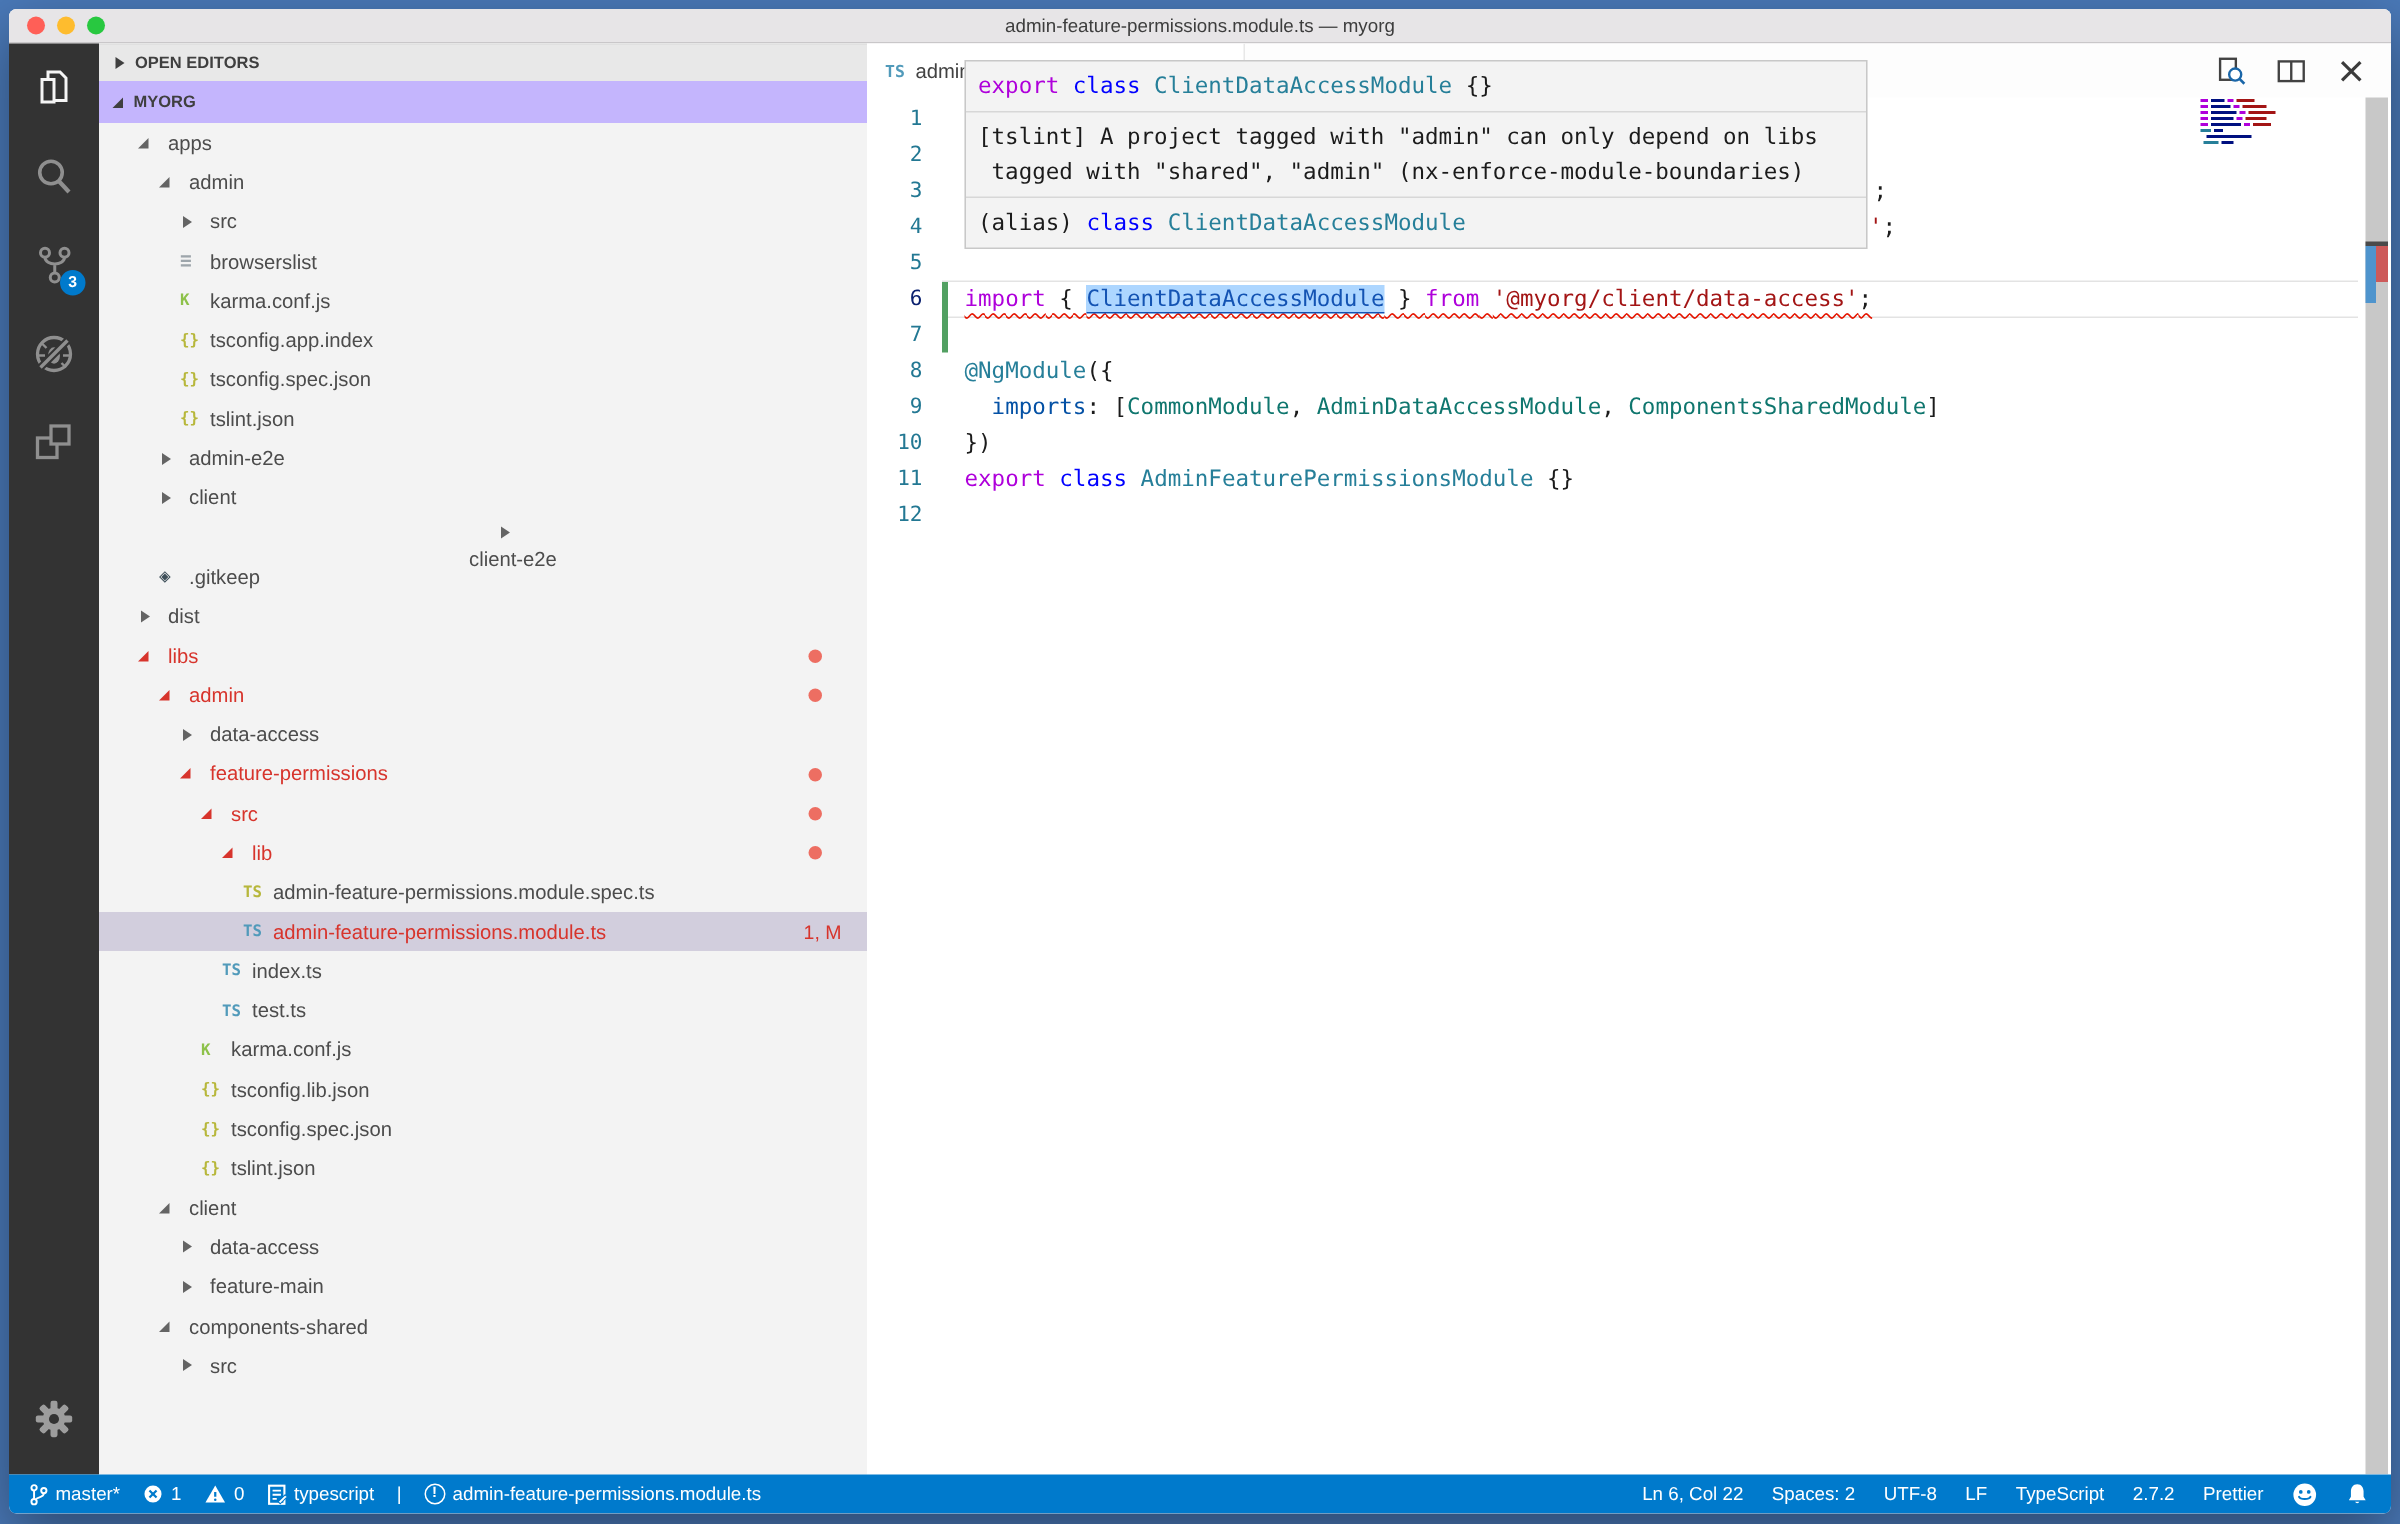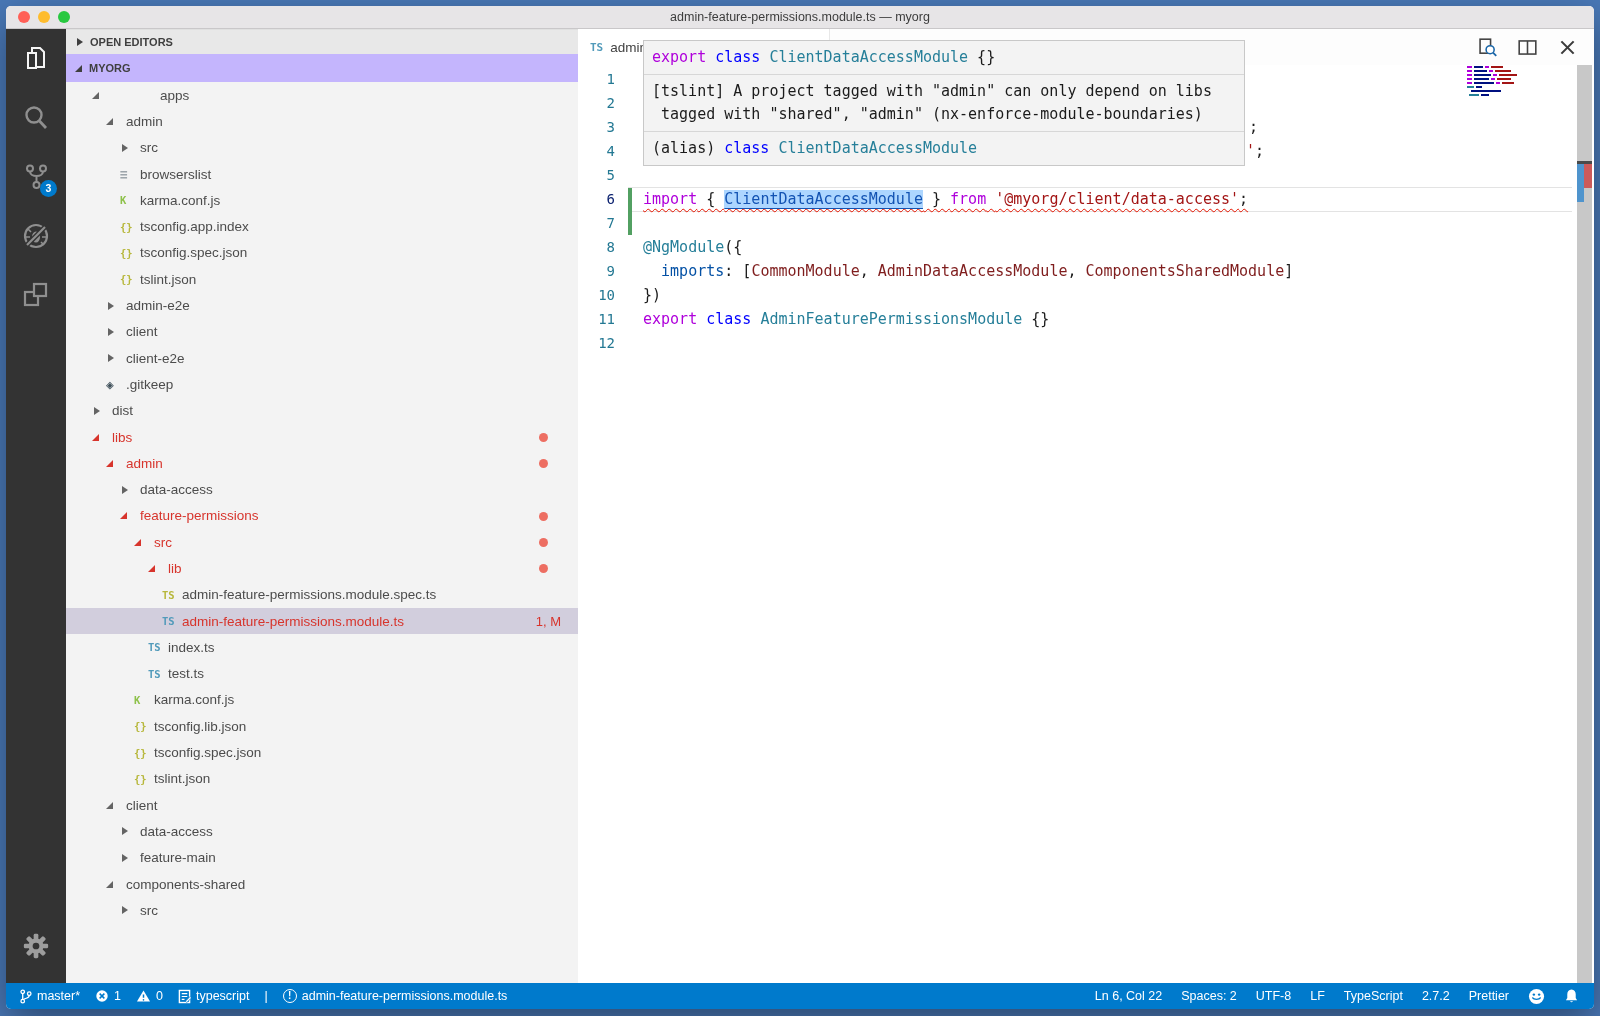--- a/index.html
+++ b/index.html
@@ -48,21 +48,21 @@
   .tab-ts { color:#519aba; font-weight:bold; font-size:11px; font-family:"DejaVu Sans Mono", monospace; }
   .ed-actions { position:absolute; right:16px; top:8px; display:flex; gap:19px; z-index:8; }
   .ed-actions .ic { width:21px; height:21px; cursor:pointer; }
   
   .crow { position:absolute; left:0; right:46px; height:24px; }
   .lnum { position:absolute; left:0; width:37px; text-align:right; font-family:"DejaVu Sans Mono", monospace;
           font-size:14px; line-height:24px; color:#237893; }
   .lnum.act { color:#0b216f; }
   .ctext { position:absolute; left:65px; font-family:"DejaVu Sans Mono", monospace; font-size:15px; line-height:24px; white-space:pre; }
   .csuf { position:absolute; font-family:"DejaVu Sans Mono", monospace; font-size:15px; line-height:24px; white-space:pre; }
-  .tk-kw{color:#af00db;} .tk-ctrl{color:#0000ff;} .tk-type{color:#267f99;} .tk-var{color:#7f1d1d;margin-top:47px;}
+  .tk-kw{color:#af00db;} .tk-ctrl{color:#0000ff;} .tk-type{color:#267f99;} .tk-var{color:#0f766e;margin-top:47px;}
   .tk-prop{color:#0451a5;} .tk-str{color:#a31515;} .tk-plain{color:#1b1b1b;} .tk-deco{color:#267f99;}
   .tk-link{ background:#add6ff; color:#1353b3; text-decoration:underline; }
   .sq { text-decoration:underline wavy #e51400 1px; text-underline-offset:4px; }
   .curline { position:absolute; left:50px; width:944px; top:158px; height:25px;
              border-top:1px solid #e3e3e3; border-bottom:1px solid #e3e3e3; }
   .gbar { position:absolute; left:50px; width:3.5px; top:159px; height:47px; background:#52a062; }
   
   .hover { position:absolute; left:65px; top:11px; width:602px; background:#f3f3f3; border:1px solid #c8c8c8;
            font-family:"DejaVu Sans Mono", monospace; font-size:15px; z-index:6; }
   .hv-sec { padding:5px 8px; border-bottom:1px solid #d7d7d7; line-height:23px; white-space:pre-wrap; }
@@ -158,21 +158,21 @@
       <div class="sidebar">
         <div class="sb-sec oe">
           <span class="tw c"></span>
           <span>OPEN EDITORS</span>
         </div>
         <div class="sb-sec root">
           <span class="tw e"></span>
           <span>MYORG</span>
         </div>
         <div class="tree" id="tree">
-            <div class="trow" style="padding-left: 26px; gap: 48px;">
+            <div class="trow" style="padding-left: 26px;">
               <span class="slot">
                 <span class="tw e"></span>
               </span>
               <span>apps</span>
             </div>
             <div class="trow" style="padding-left: 40px;">
               <span class="slot">
                 <span class="tw e"></span>
               </span>
               <span>admin</span>
@@ -218,21 +218,21 @@
                 <span class="tw c"></span>
               </span>
               <span>admin-e2e</span>
             </div>
             <div class="trow" style="padding-left: 40px;">
               <span class="slot">
                 <span class="tw c"></span>
               </span>
               <span>client</span>
             </div>
-            <div class="trow" style="padding-left: 40px;">
+            <div class="trow" style="padding-left: 40px; flex-direction: column;">
               <span class="slot">
                 <span class="tw c"></span>
               </span>
               <span>client-e2e</span>
             </div>
             <div class="trow" style="padding-left: 40px;">
               <span class="slot">
                 <span class="ficon" style="color: rgb(62, 79, 89); font-size: 13px;">◈</span>
               </span>
               <span>.gitkeep</span>

